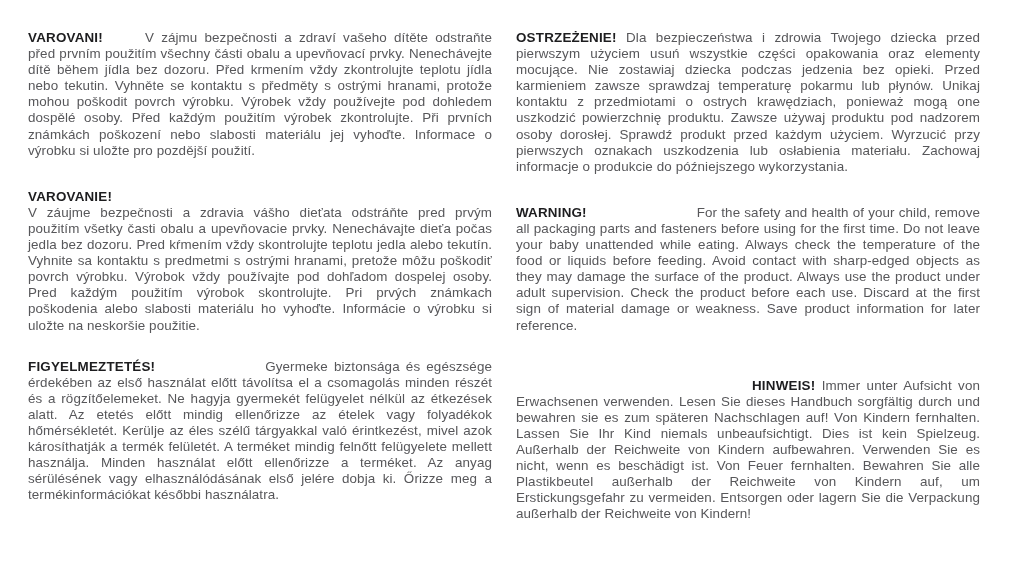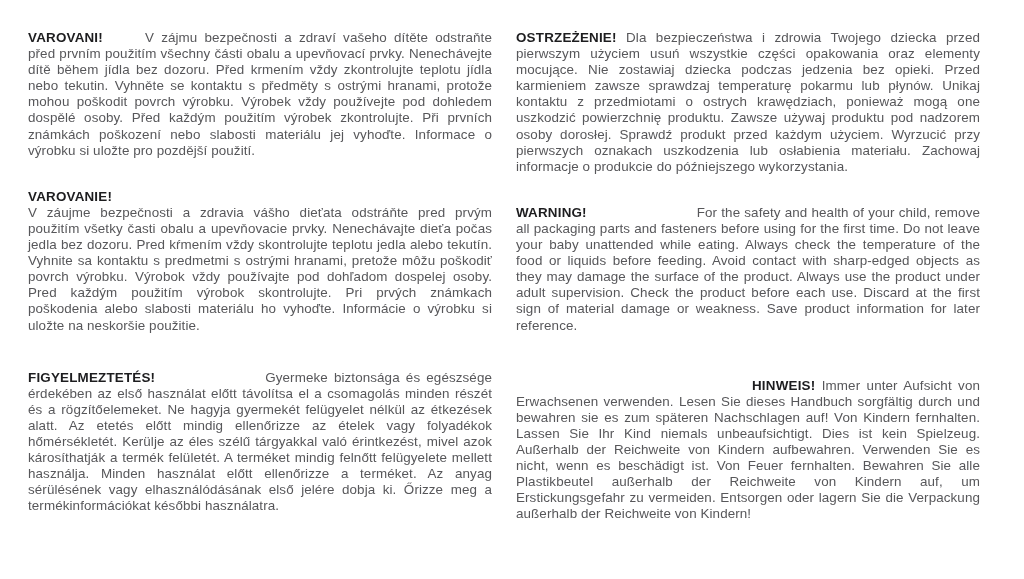--- a/index.html
+++ b/index.html
@@ -33,21 +33,21 @@
     font-weight: bold;
     color: #1d1d1f;
     letter-spacing: 0.2px;
   }
   .hd-block { display: block; text-align: left; }
   .spacer { display: inline-block; height: 1px; }
   .spacer-cz { width: 42px; }
   .spacer-hu { width: 110px; }
   .spacer-en { width: 110px; }
   .sect-slovak { margin-top: 30px; }
-  .sect-hungarian { margin-top: 36px; }
+  .sect-hungarian { margin-top: 25px; }
   .sect-english { margin-top: 30px; }
   .sect-german { margin-top: 44px; text-indent: 236px; }
   .sect-german .body-run { text-indent: 0; }
 </style>
 </head>
 <body>
 
 <div class="page">
   <div class="columns">
 

